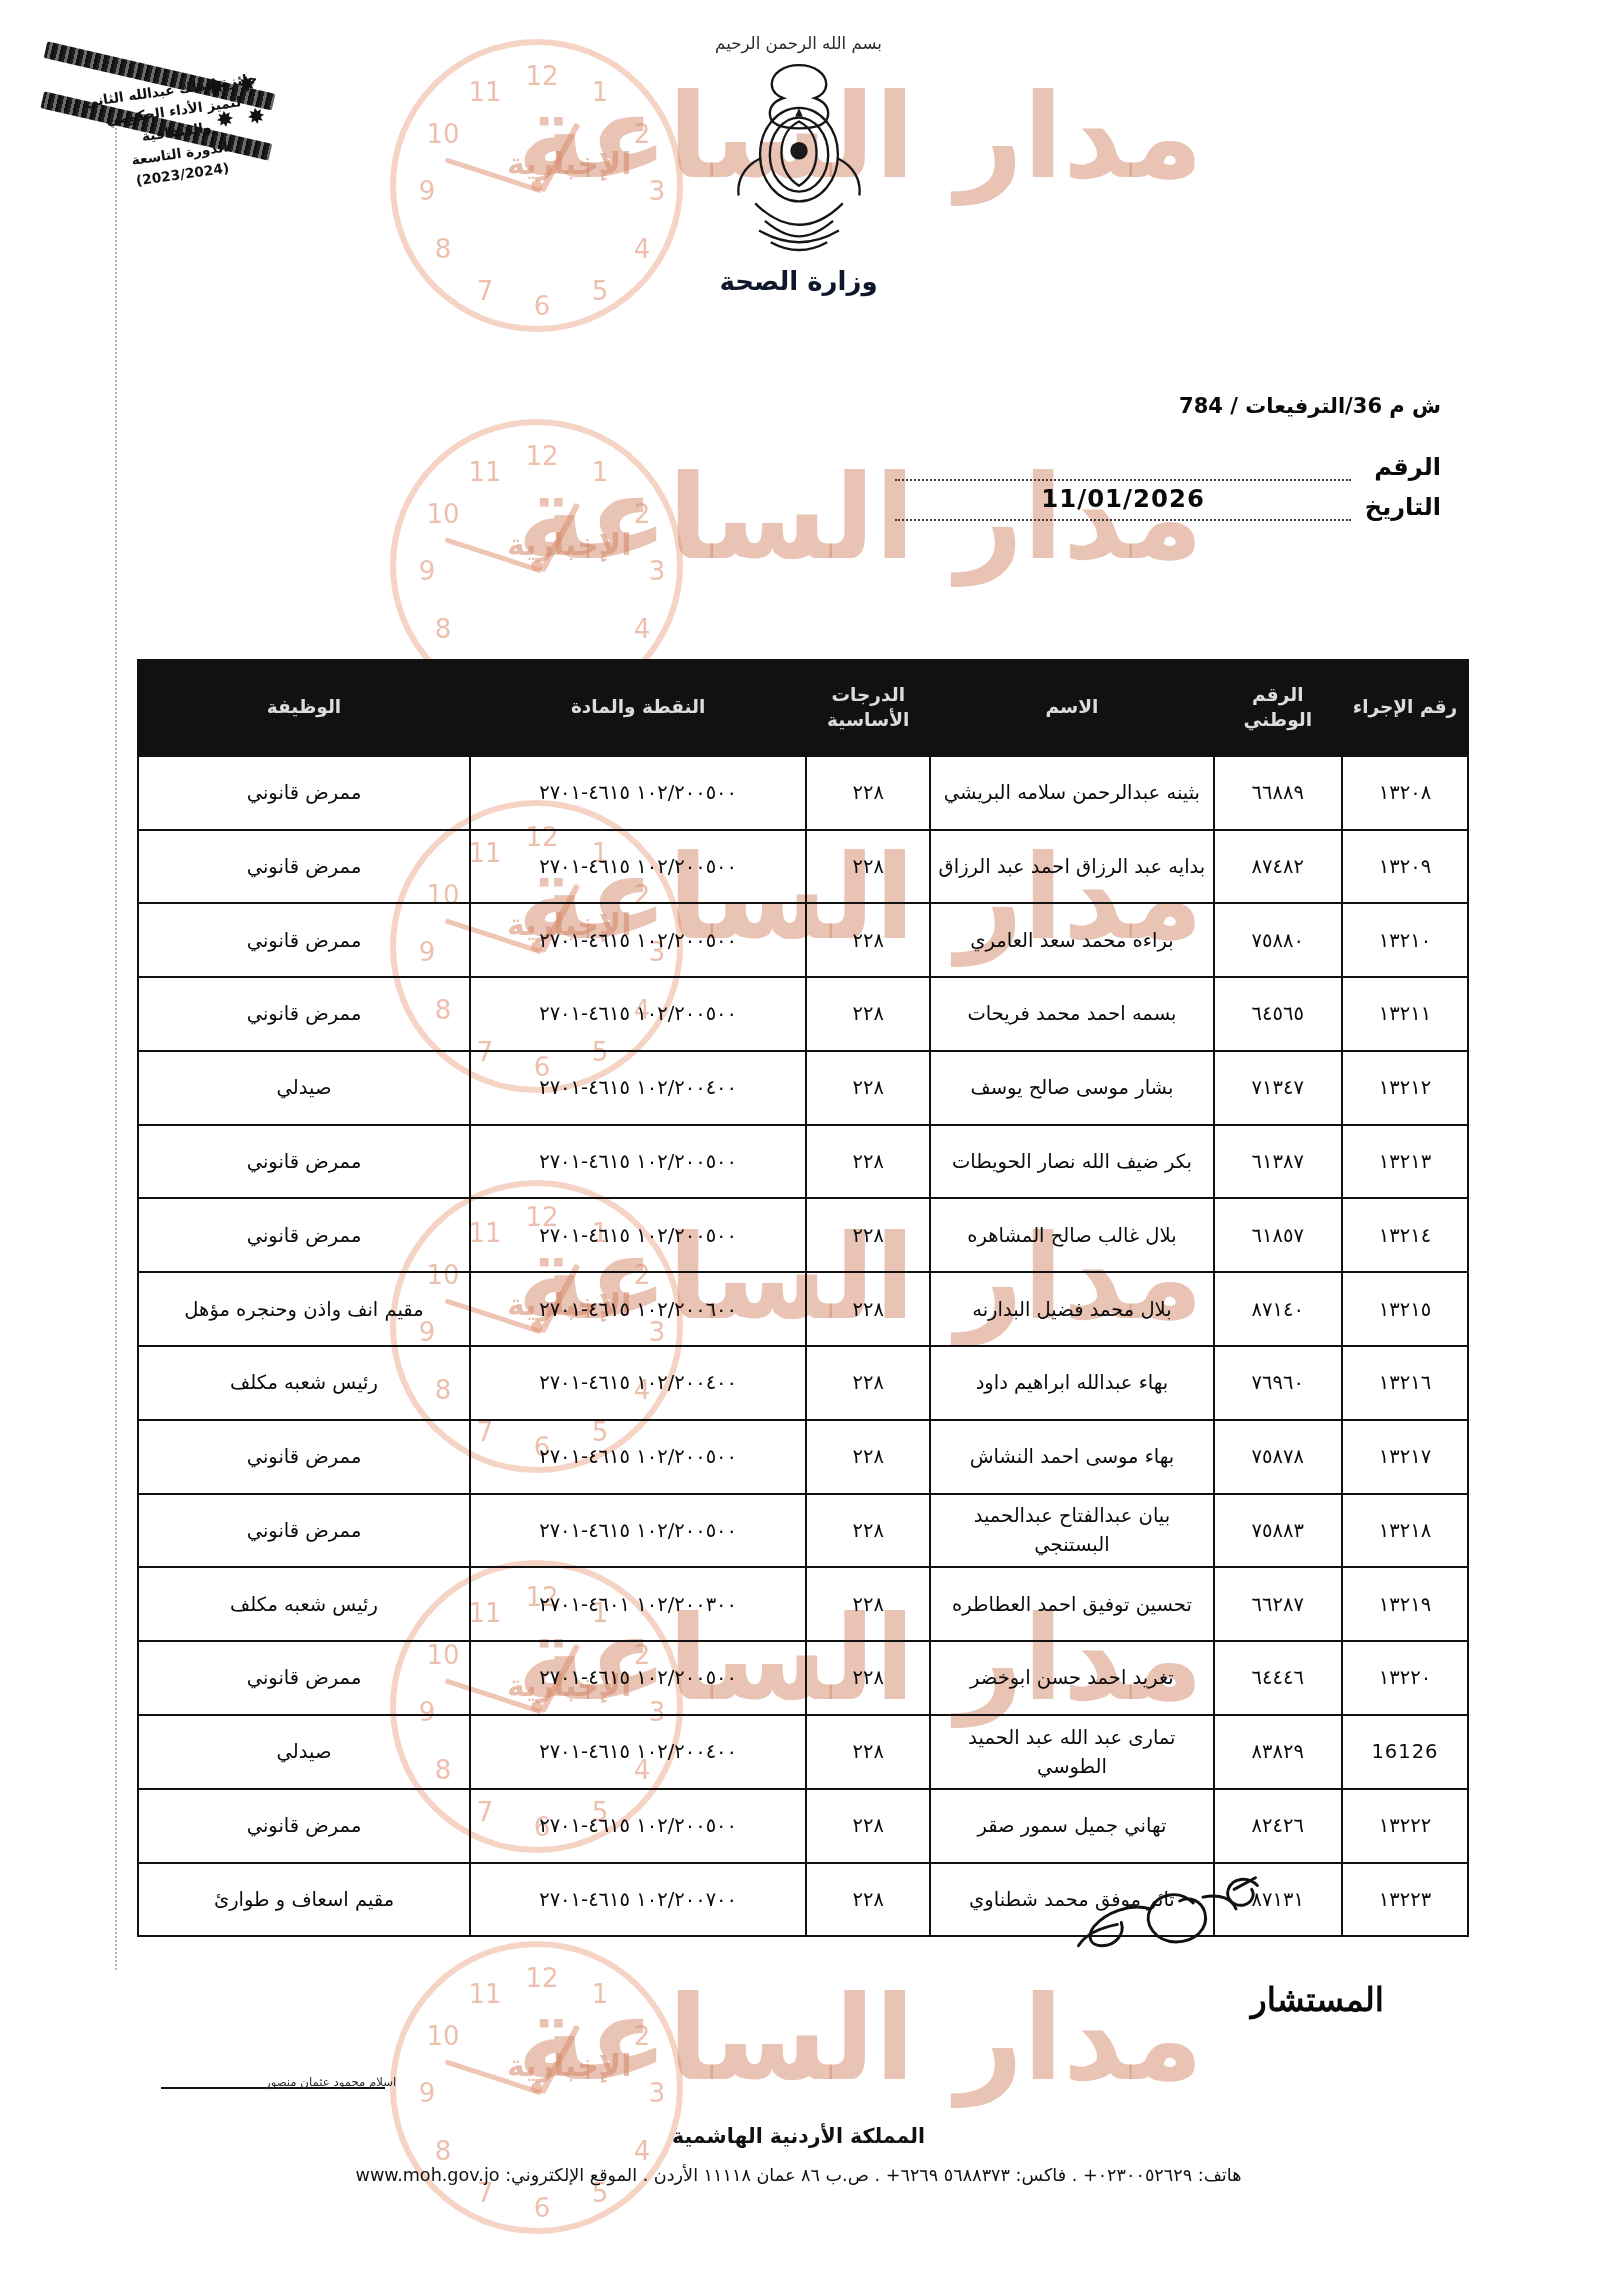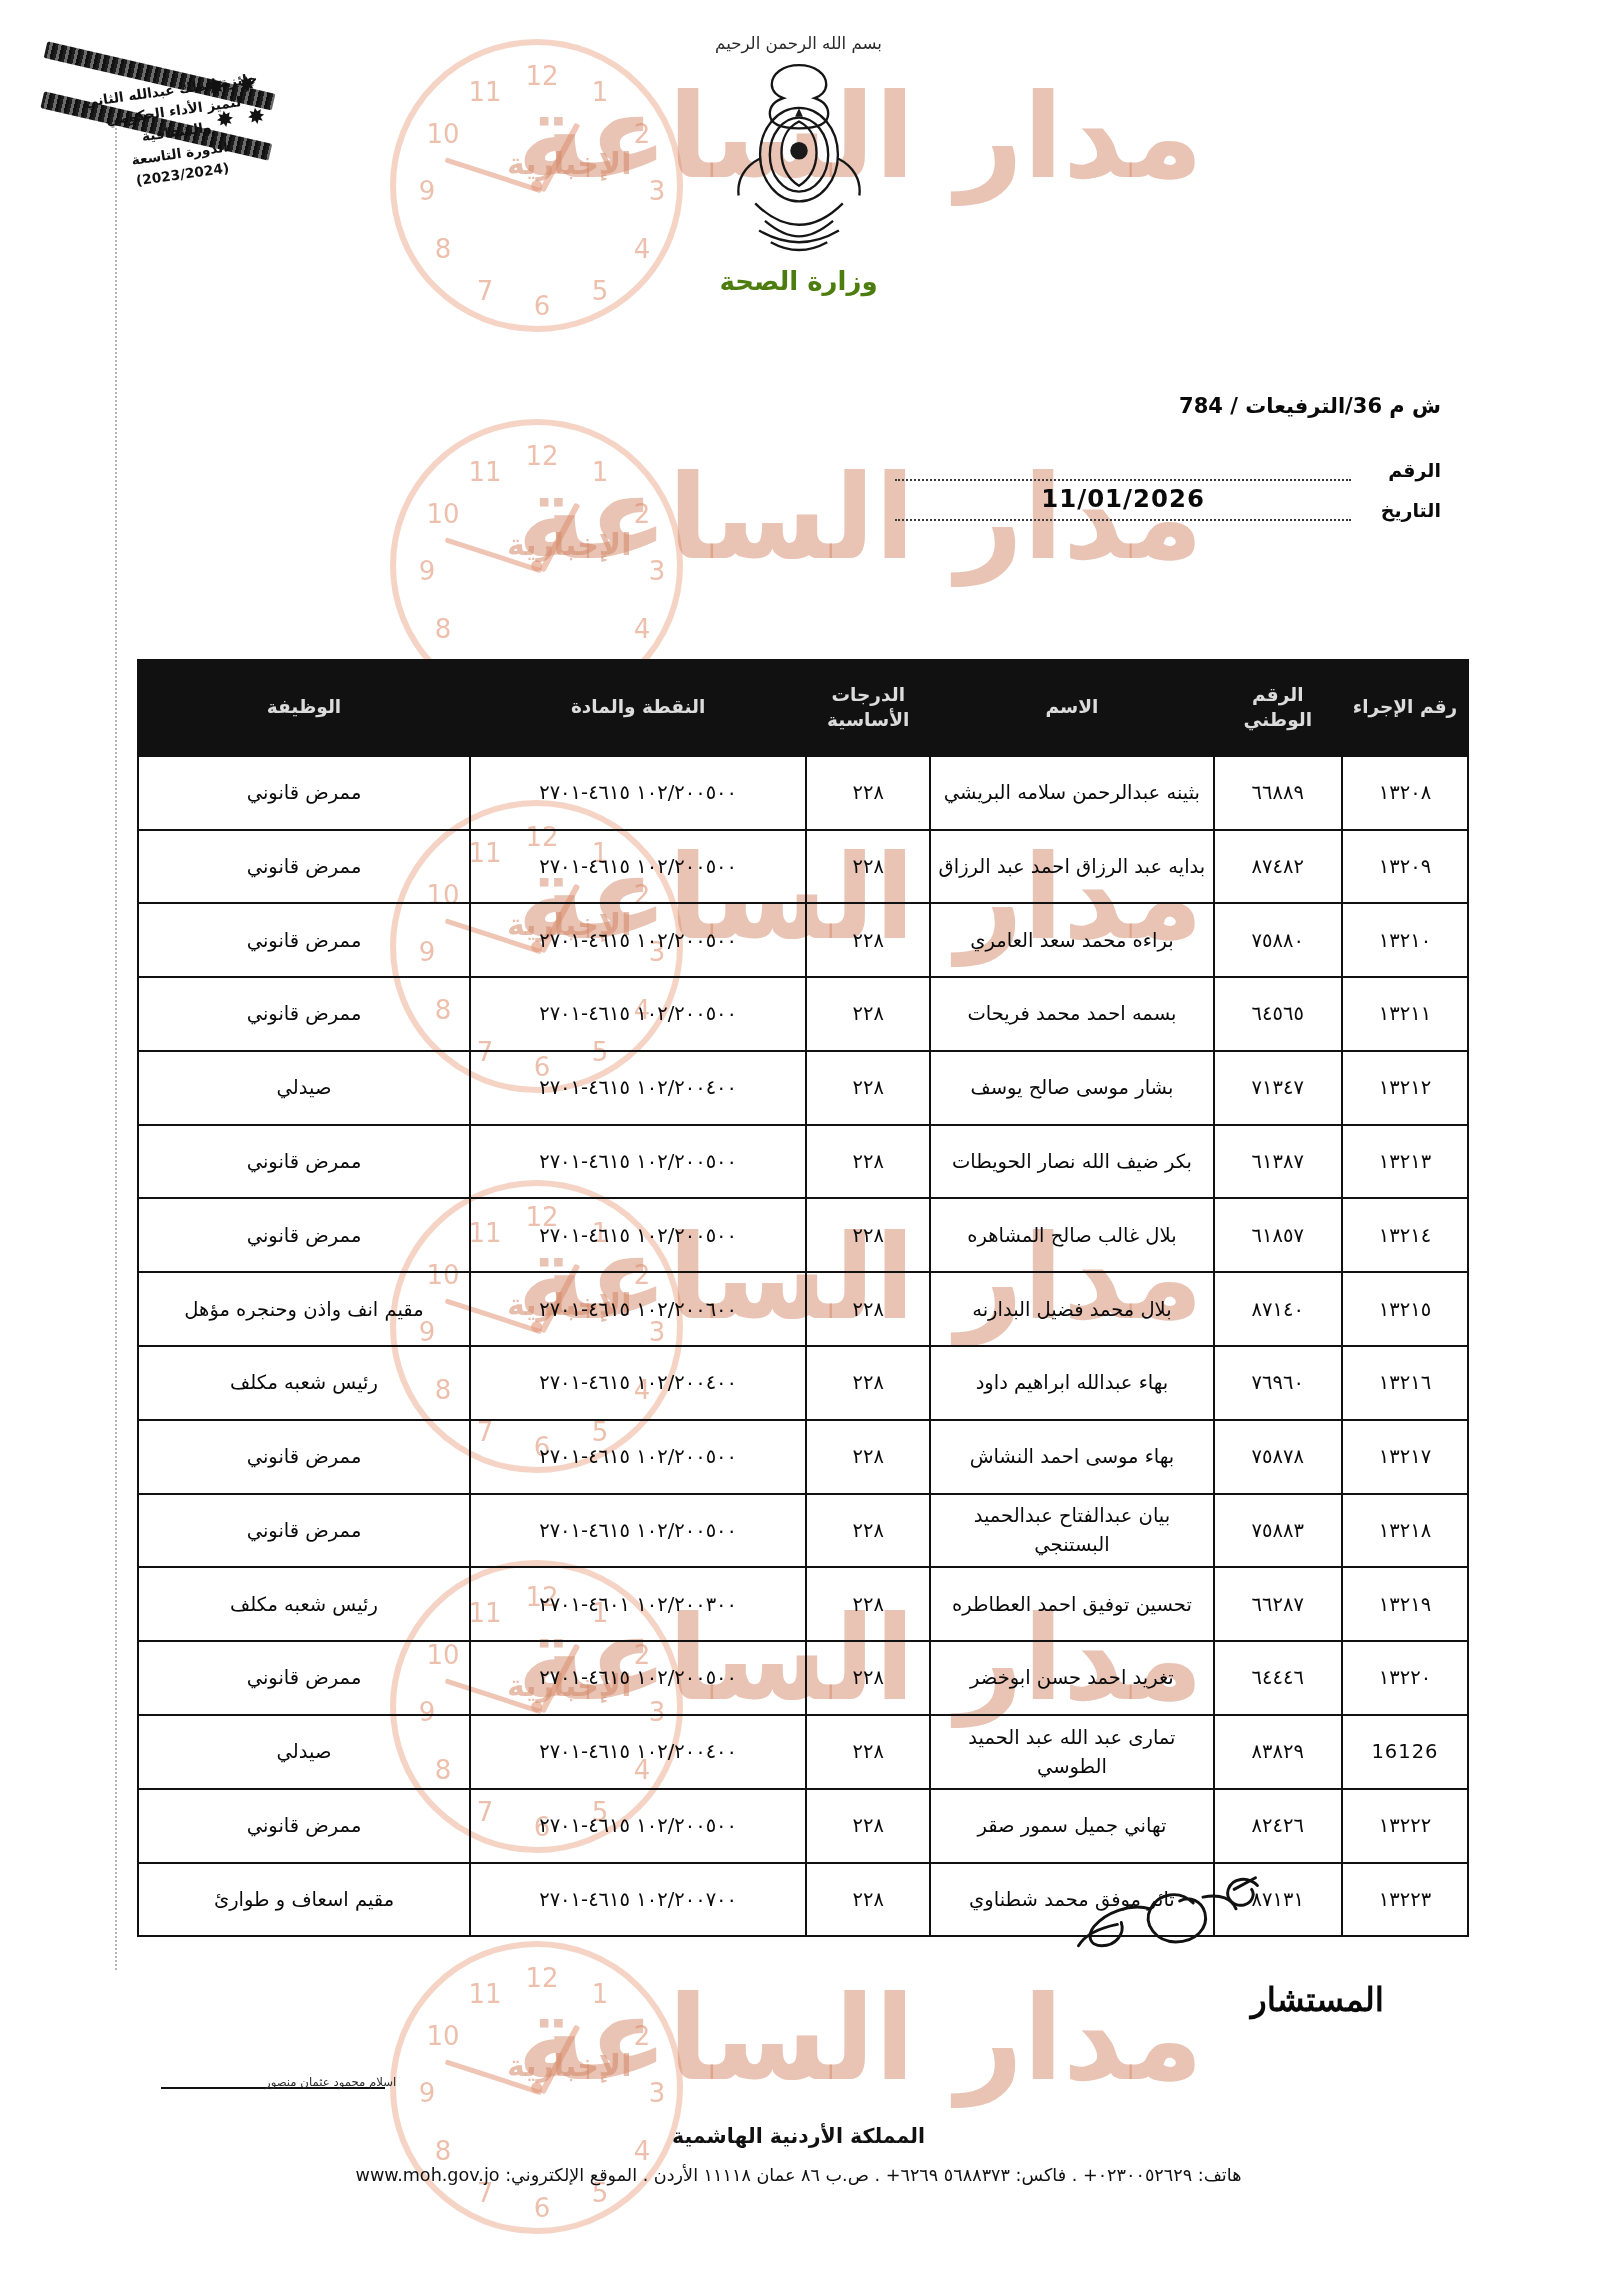--- a/index.html
+++ b/index.html
@@ -133,21 +133,21 @@
     font-size: 16.6px;
     color: #2a2a2a;
     letter-spacing: 1px;
     margin-bottom: 3.9px;
   }
   .emblem svg { display: block; margin: 0 auto; }
   .emblem .ministry {
     margin-top: 3.9px;
     font-size: 26px;
     font-weight: bold;
-    color: #4d7c0f;
+    color: #0f172a;
     font-family: "DejaVu Sans", sans-serif;
   }
 
   
   .ref-no {
     position: absolute;
     right: 156px;
     top: 394px;
     font-size: 21px;
     font-weight: bold;
@@ -161,21 +161,21 @@
     width: 546px;
     direction: rtl;
   }
   .meta-row {
     display: flex;
     align-items: flex-end;
     gap: 9.8px;
     height: 40px;
   }
   .meta-label {
-    font-size: 19px;
+    font-size: 24px;
     font-weight: bold;
     width: 80px;
     text-align: right;
     flex: 0 0 auto;
   }
   .meta-dots {
     flex: 1 1 auto;
     border-bottom: 2px dotted #3b3b3b;
     height: 25px;
     position: relative;

